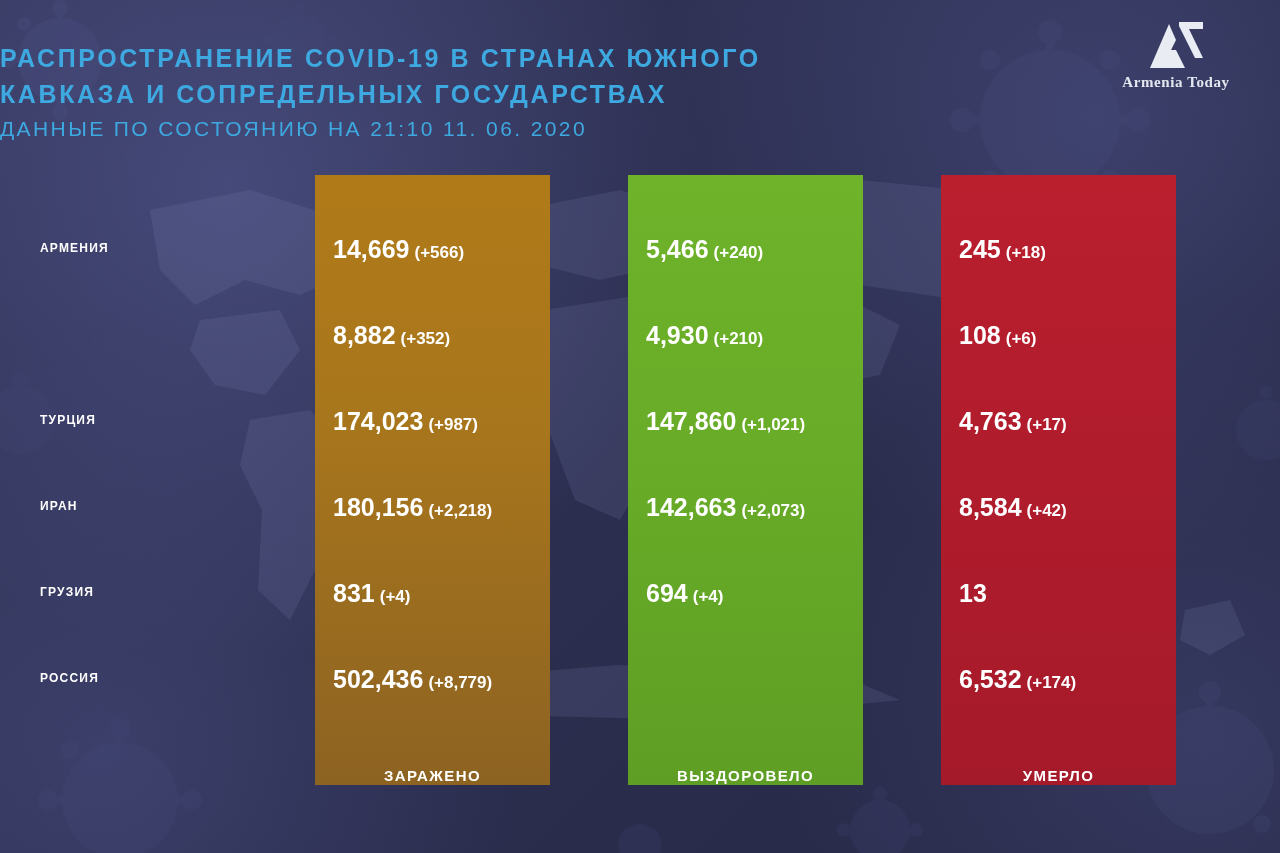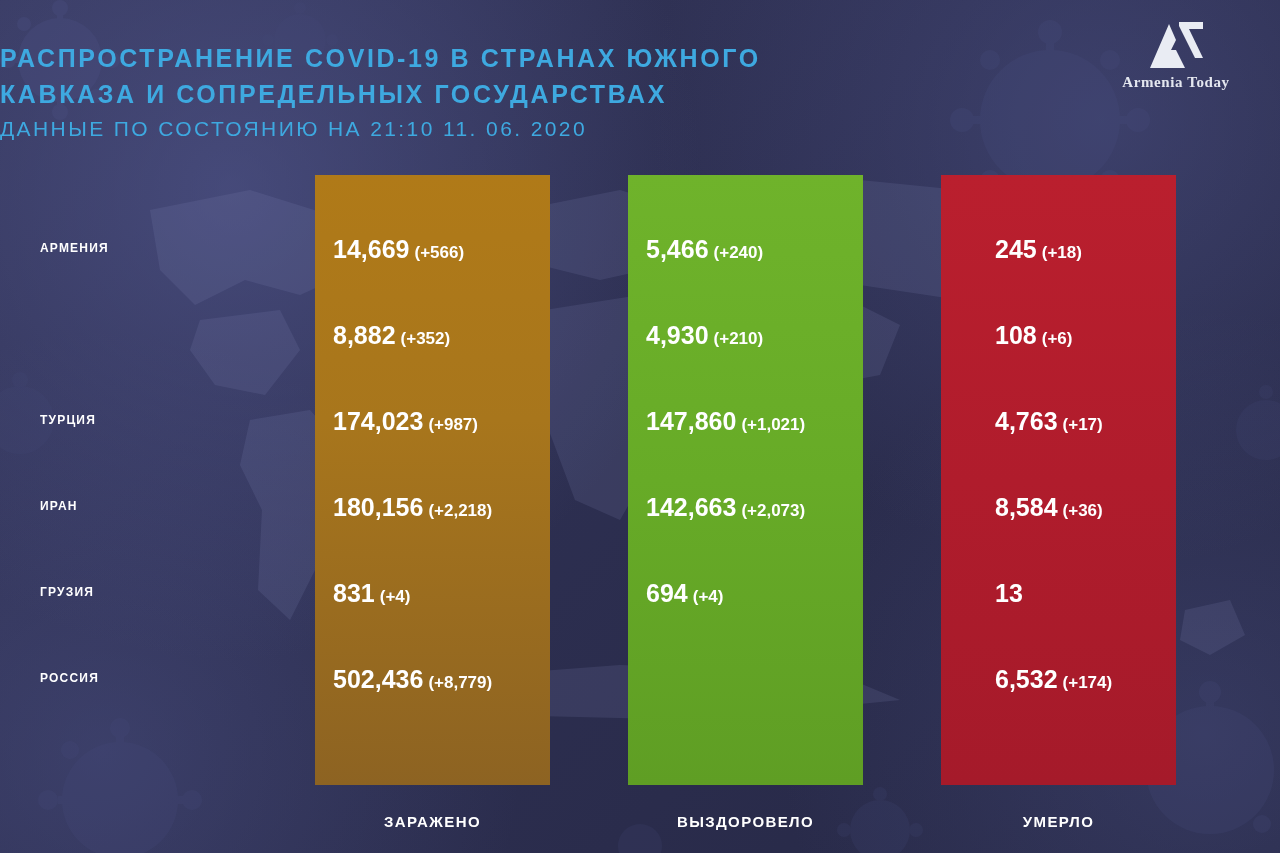--- a/index.html
+++ b/index.html
@@ -100,21 +100,21 @@
     top: 0;
     width: 235px;
     height: 610px;
   }
   .col.infected { left: 315px; background: linear-gradient(180deg,#b07a18 0%, #a8761c 40%, #8d6322 100%); }
   .col.recovered { left: 628px; background: linear-gradient(180deg,#6fb32b 0%, #67ab27 50%, #5f9e24 100%); }
   .col.deaths { left: 941px; background: linear-gradient(180deg,#ba1f2e 0%, #b01c2c 50%, #a51a2a 100%); }
 
   .col-label {
     position: absolute;
-    top: 638px;
+    top: 592px;
     width: 235px;
     text-align: center;
     color: #ffffff;
     font-size: 15px;
     font-weight: bold;
     letter-spacing: 1.4px;
   }
   .col-label.infected { left: 315px; }
   .col-label.recovered { left: 628px; }
   .col-label.deaths { left: 941px; }
@@ -138,21 +138,21 @@
     font-size: 25px;
     font-weight: bold;
   }
   .cell .delta {
     font-size: 17px;
     font-weight: bold;
     margin-left: 5px;
   }
   .cell.infected { left: 333px; }
   .cell.recovered { left: 646px; }
-  .cell.deaths { left: 959px; margin-left: 36px; }
+  .cell.deaths { left: 959px; }
 </style>
 </head>
 <body>
 
 <div id="bg">
   <svg id="bg-virus" viewBox="0 0 1280 853" preserveAspectRatio="none">
     <g fill="#4a4f80" opacity="0.65">
       <circle cx="60" cy="60" r="42"></circle>
       <circle cx="60" cy="8" r="8"></circle>
         <circle cx="8" cy="60" r="8"></circle>
@@ -292,21 +292,21 @@
   </div>
 
   <div class="row-country" style="top:324px">ИРАН</div>
   <div class="cell infected" style="top:318px">
     <span class="main">180,156</span><span class="delta">(+2,218)</span>
   </div>
   <div class="cell recovered" style="top:318px">
     <span class="main">142,663</span><span class="delta">(+2,073)</span>
   </div>
   <div class="cell deaths" style="top:318px">
-    <span class="main">8,584</span><span class="delta">(+36)</span>
+    <span class="main">8,584</span><span class="delta">(+42)</span>
   </div>
 
   <div class="row-country" style="top:410px">ГРУЗИЯ</div>
   <div class="cell infected" style="top:404px">
     <span class="main">831</span><span class="delta">(+4)</span>
   </div>
   <div class="cell recovered" style="top:404px">
     <span class="main">694</span><span class="delta">(+4)</span>
   </div>
   <div class="cell deaths" style="top:404px">

